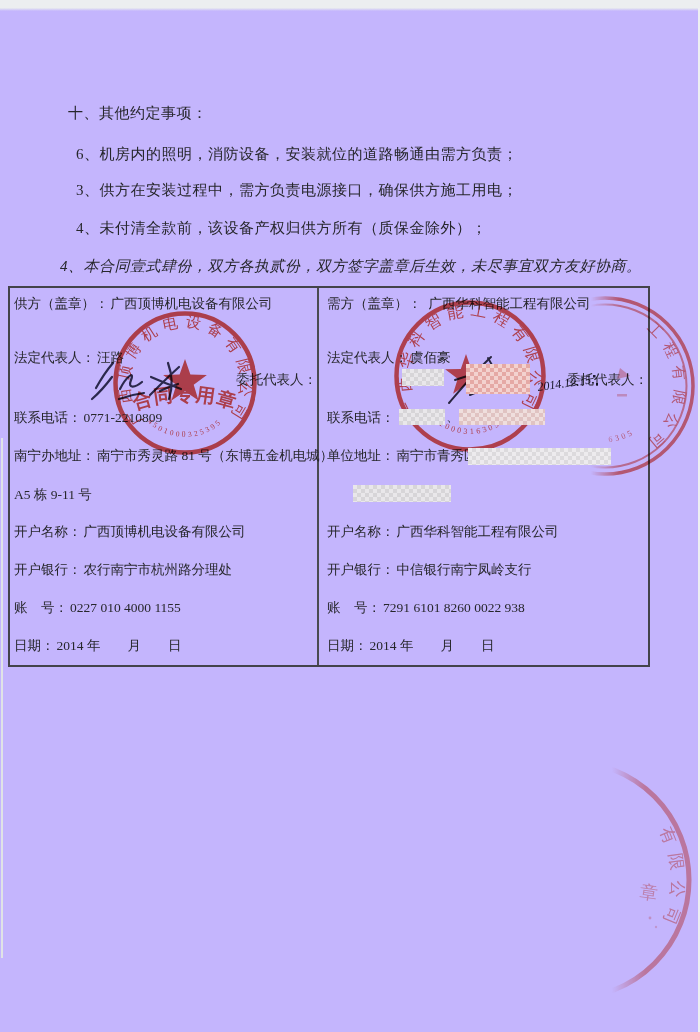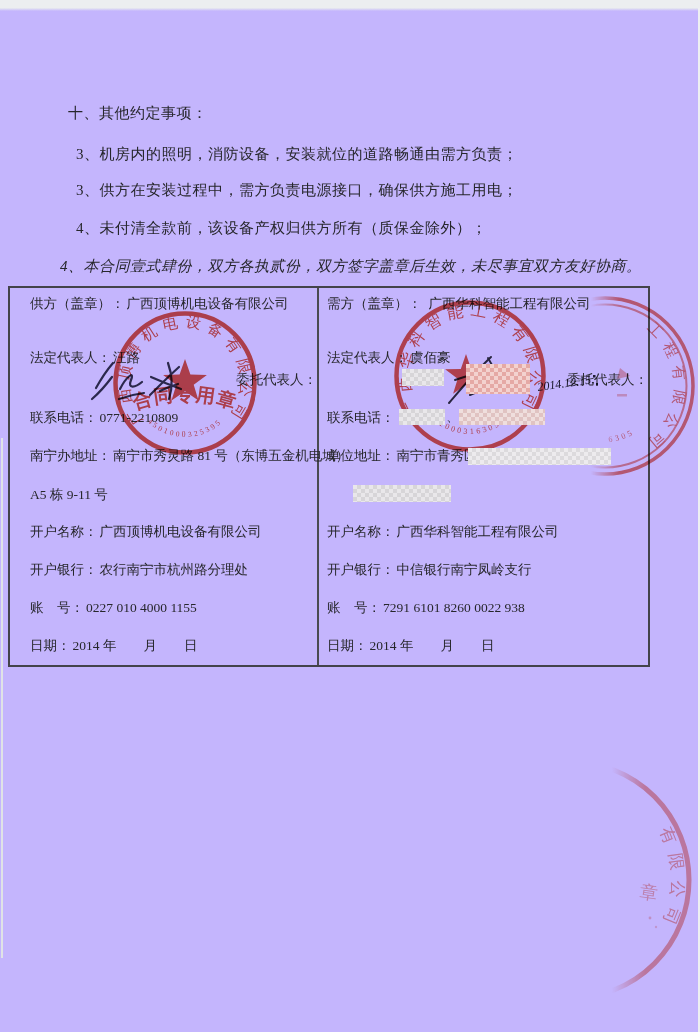--- a/index.html
+++ b/index.html
@@ -24,21 +24,21 @@
 
   .table {
     position:absolute; left:8px; top:278px; width:642px; height:381px;
     border:2px solid #43434a; box-sizing:border-box;
   }
   .divider { position:absolute; left:307px; top:0; width:2px; height:100%; background:#4a4a51; }
   .cell { position:absolute; top:0; height:100%; }
   .cell-left  { left:0; width:307px; }
   .cell-right { left:309px; right:0; }
   .tline { position:absolute; left:0; right:0; height:20px; line-height:20px; font-size:13.5px; white-space:nowrap; }
-  .cell-left  .tline { padding-left:20px; }
+  .cell-left  .tline { padding-left:4px; }
   .cell-right .tline { padding-left:8px; }
   .r0 { top:6px; } .r1 { top:60px; } .r2 { top:82px;text-align:right; } .r3 { top:120px; } .r4 { top:158px; }
   .r5 { top:197px;font-family:Liberation Serif, serif; } .r6 { top:234px; } .r7 { top:272px; } .r8 { top:310px; } .r9 { top:348px; }
   .val { margin-left:7px; }
   .val-tight { margin-left:2px; }
 
   .stamp { position:absolute; mix-blend-mode:multiply; pointer-events:none; }
   .stamp-supplier { left:108px; top:298px; }
   .stamp-buyer    { left:392px; top:290px; }
   .stamp-mid      { left:560px; top:282px; }
@@ -57,21 +57,21 @@
 </head>
 <body>
 
 <div class="page">
   <div class="edge-top"></div>
   <div class="edge-bottom"></div>
   <div class="edge-left"></div>
   <div class="edge-right"></div>
 
   <div class="clause heading">十、其他约定事项：</div>
-  <div class="clause c1">3、机房内的照明，消防设备，安装就位的道路畅通由需方负责；</div>
+  <div class="clause c1">6、机房内的照明，消防设备，安装就位的道路畅通由需方负责；</div>
   <div class="clause c2">3、供方在安装过程中，需方负责电源接口，确保供方施工用电；</div>
   <div class="clause c3">4、未付清全款前，该设备产权归供方所有（质保金除外）；</div>
   <div class="clause c4">4、本合同壹式肆份，双方各执贰份，双方签字盖章后生效，未尽事宜双方友好协商。</div>
 
   <div class="table">
     <div class="divider"></div>
 
     <div class="cell cell-left">
       <div class="tline r0"><span>供方（盖章）：</span><span class="val-tight">广西顶博机电设备有限公司</span></div>
       <div class="tline r1"><span>法定代表人：</span><span class="val-tight">汪路</span></div>

